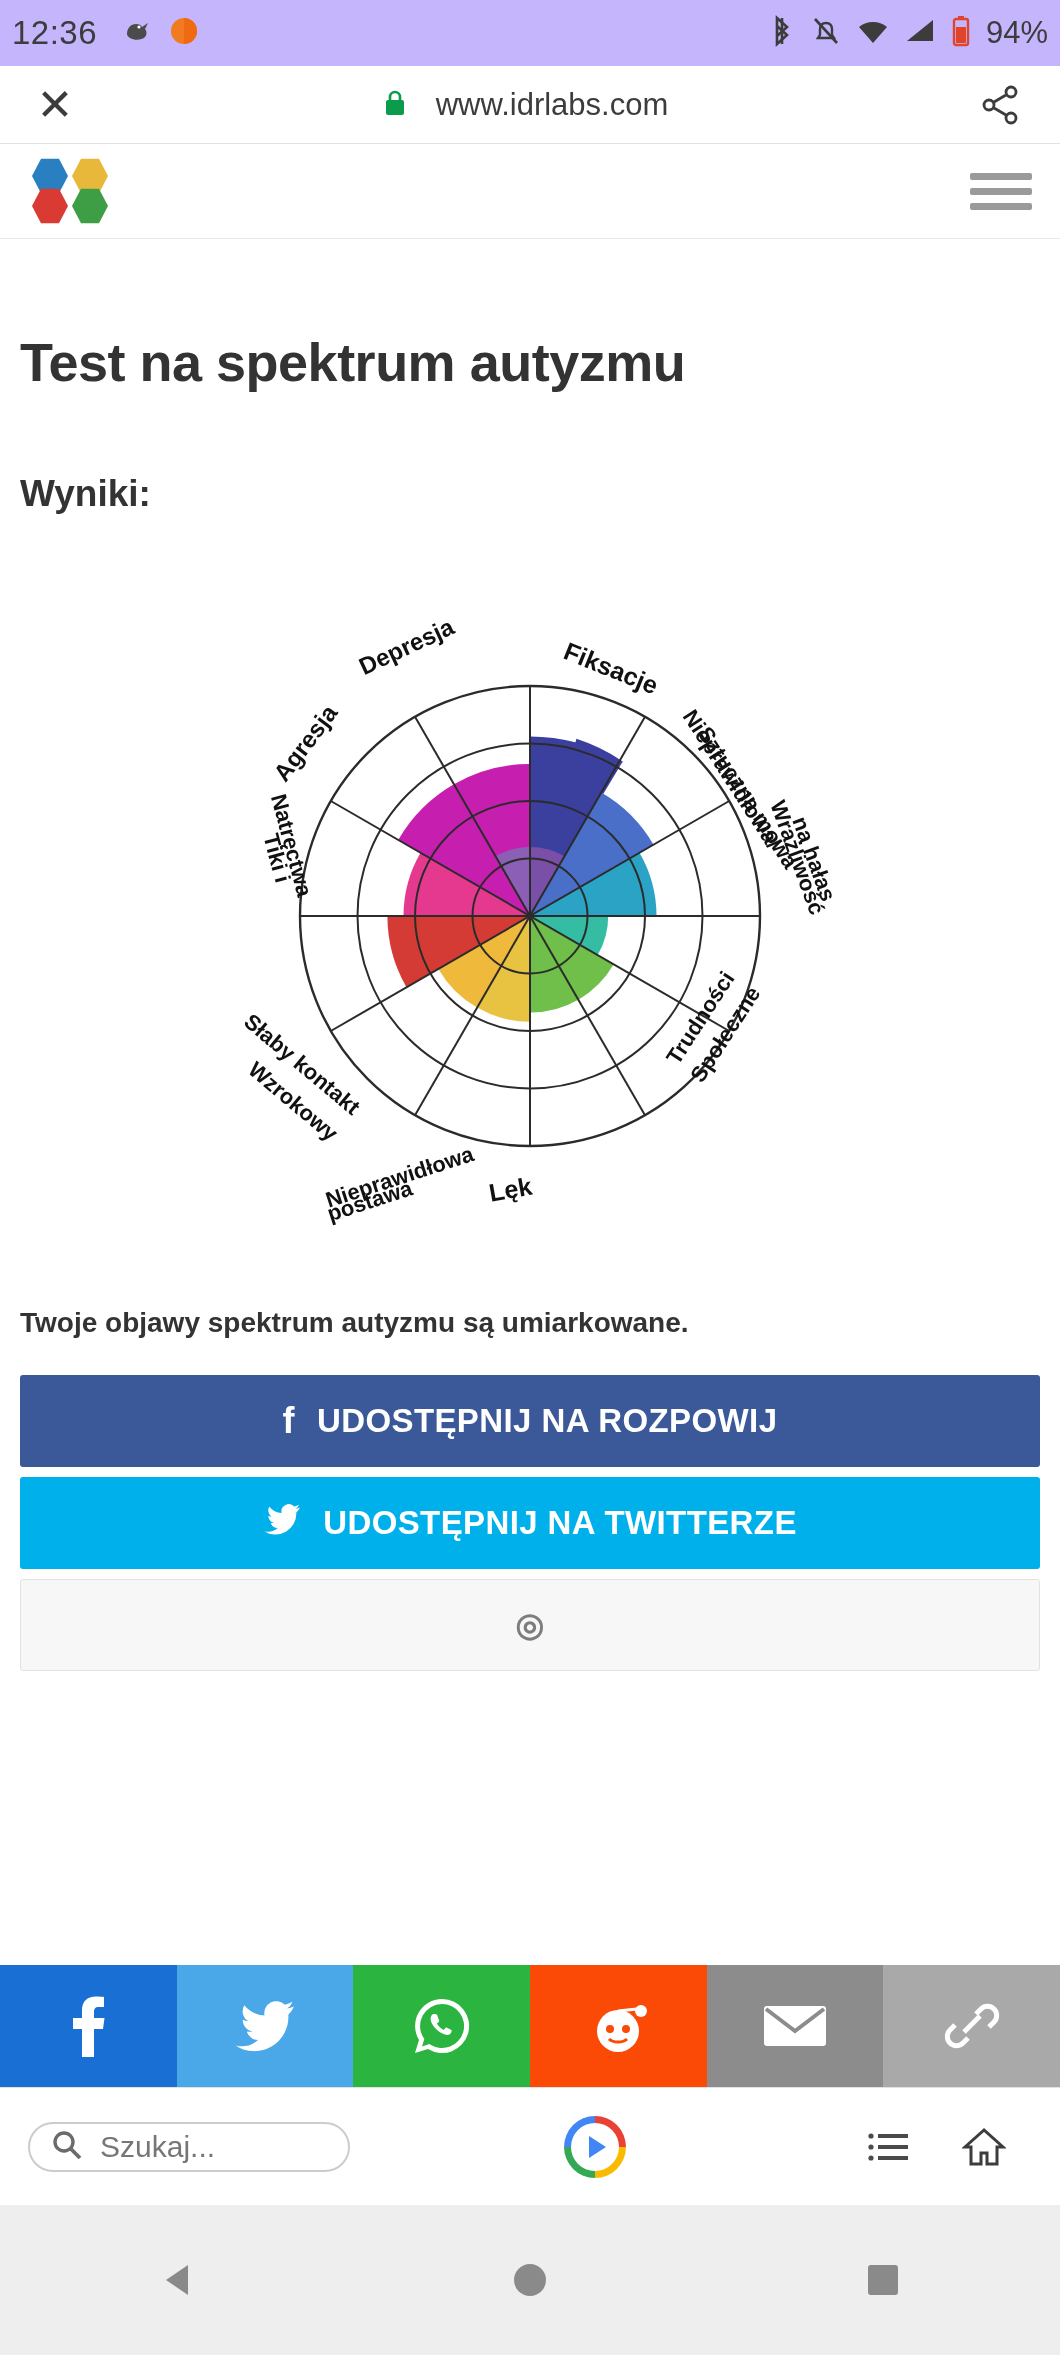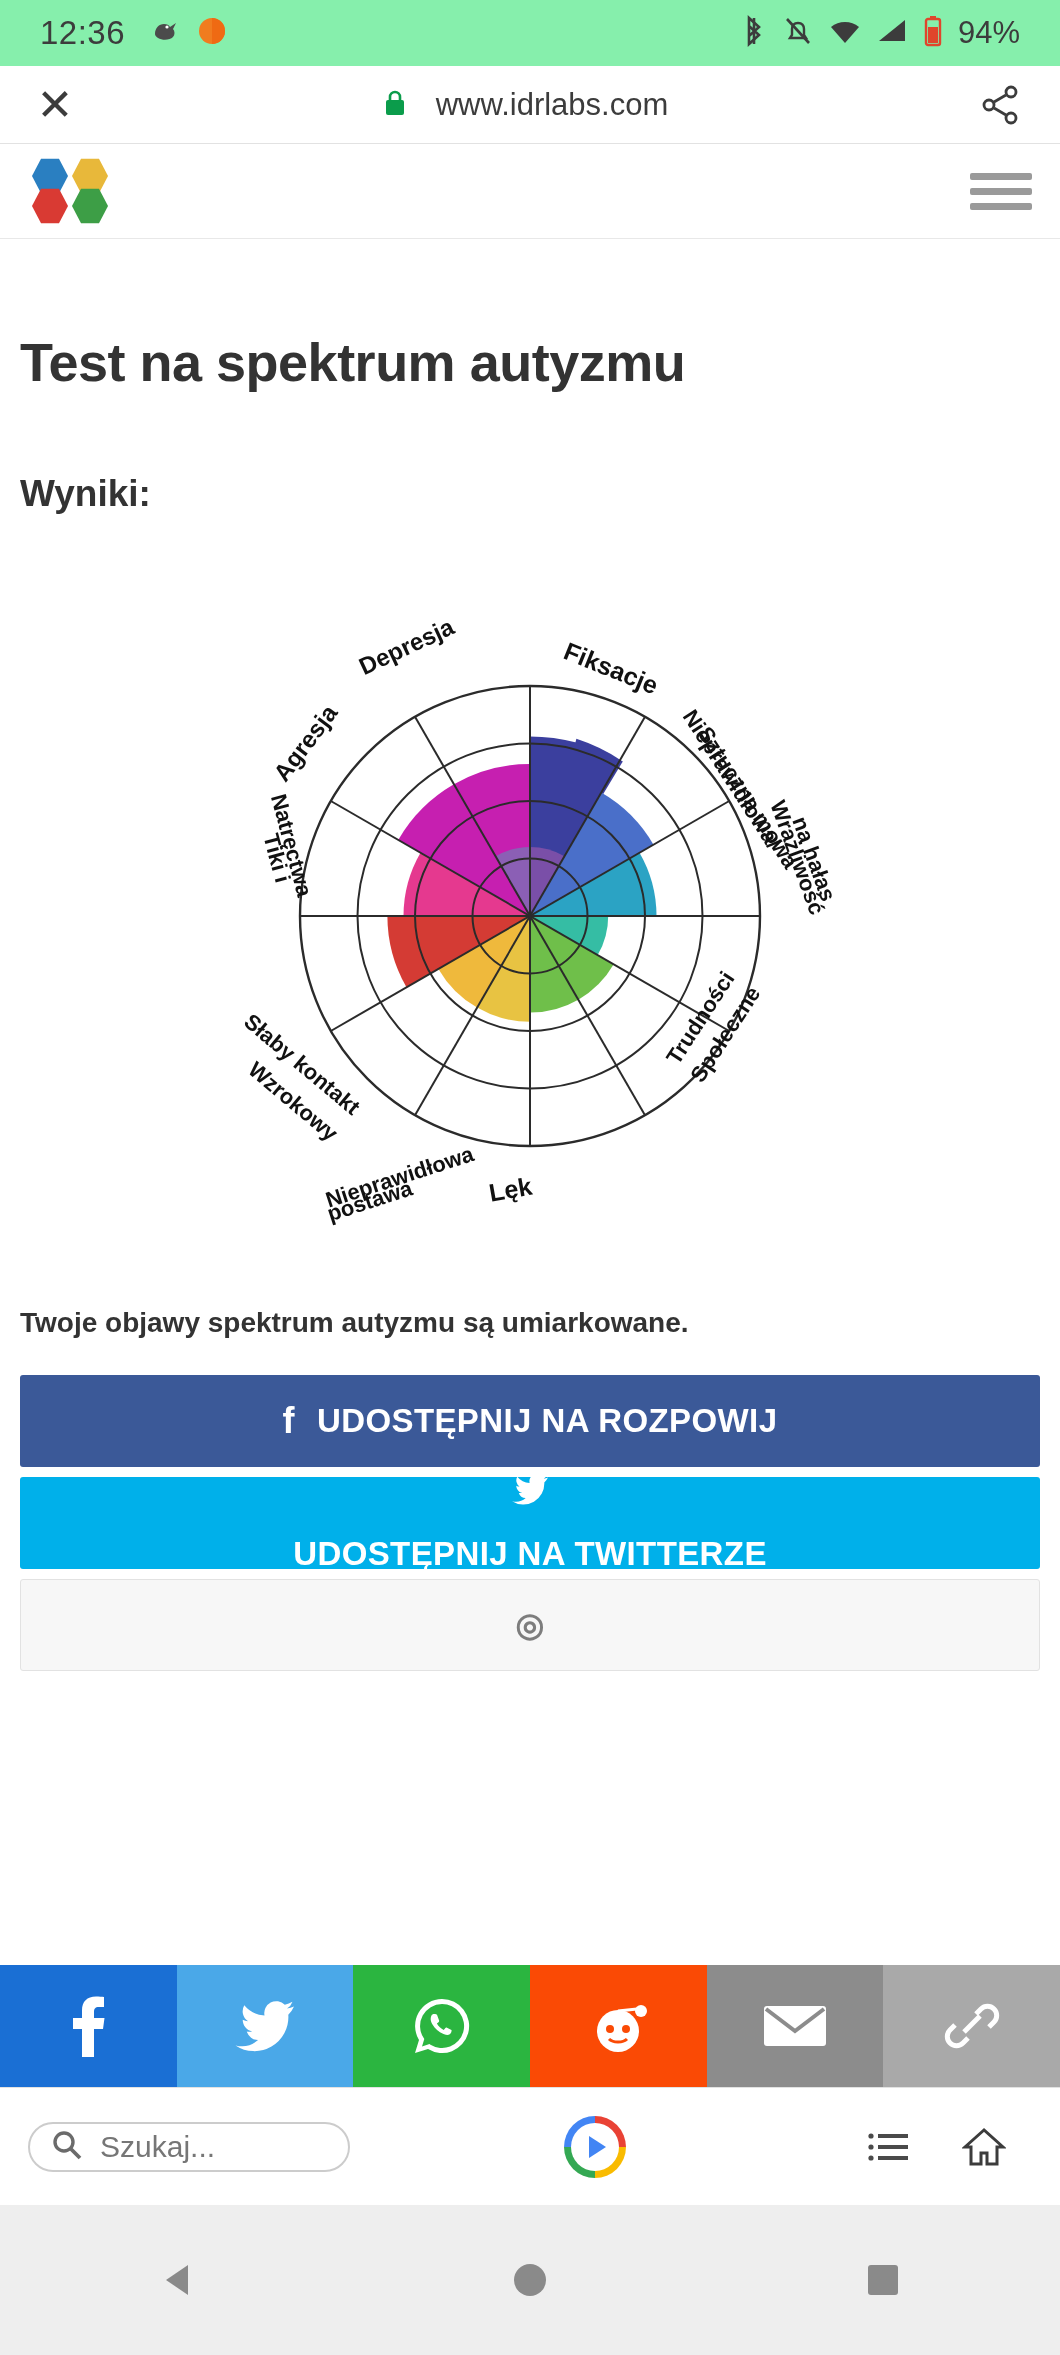--- a/index.html
+++ b/index.html
@@ -7,24 +7,24 @@
     width: 1060px;
     height: 2355px;
     background: #ffffff;
     font-family: "Liberation Sans", sans-serif;
     overflow: hidden;
   }
 
   
   .statusbar {
     height: 66px;
-    background: #86efac;
-    display: flex;
-    align-items: center;
-    padding: 0 40px;
+    background: #c4b5fd;
+    display: flex;
+    align-items: center;
+    padding: 0 12px;
     color: #3c3c3c;
   }
   .statusbar .clock {
     font-size: 33px;
     letter-spacing: .5px;
     color: #3c3c3c;
   }
   .statusbar .left-icons {
     display: flex;
     align-items: center;
@@ -140,21 +140,21 @@
     justify-content: center;
     gap: 22px;
     color: #ffffff;
     font-size: 33px;
     font-weight: bold;
     letter-spacing: .4px;
     margin-bottom: 10px;
     border-radius: 3px;
   }
   .share-btn.facebook { background: #3b5998; }
-  .share-btn.twitter  { background: #00b0ea; flex-direction: column; }
+  .share-btn.twitter  { background: #00b0ea; }
   .share-btn.gray {
     background: #f7f7f7;
     color: #7d7d7d;
     border: 1px solid #e2e2e2;
   }
   .share-btn .glyph { font-size: 36px; font-weight: bold; }
 
   
   .social-strip {
     position: absolute;

